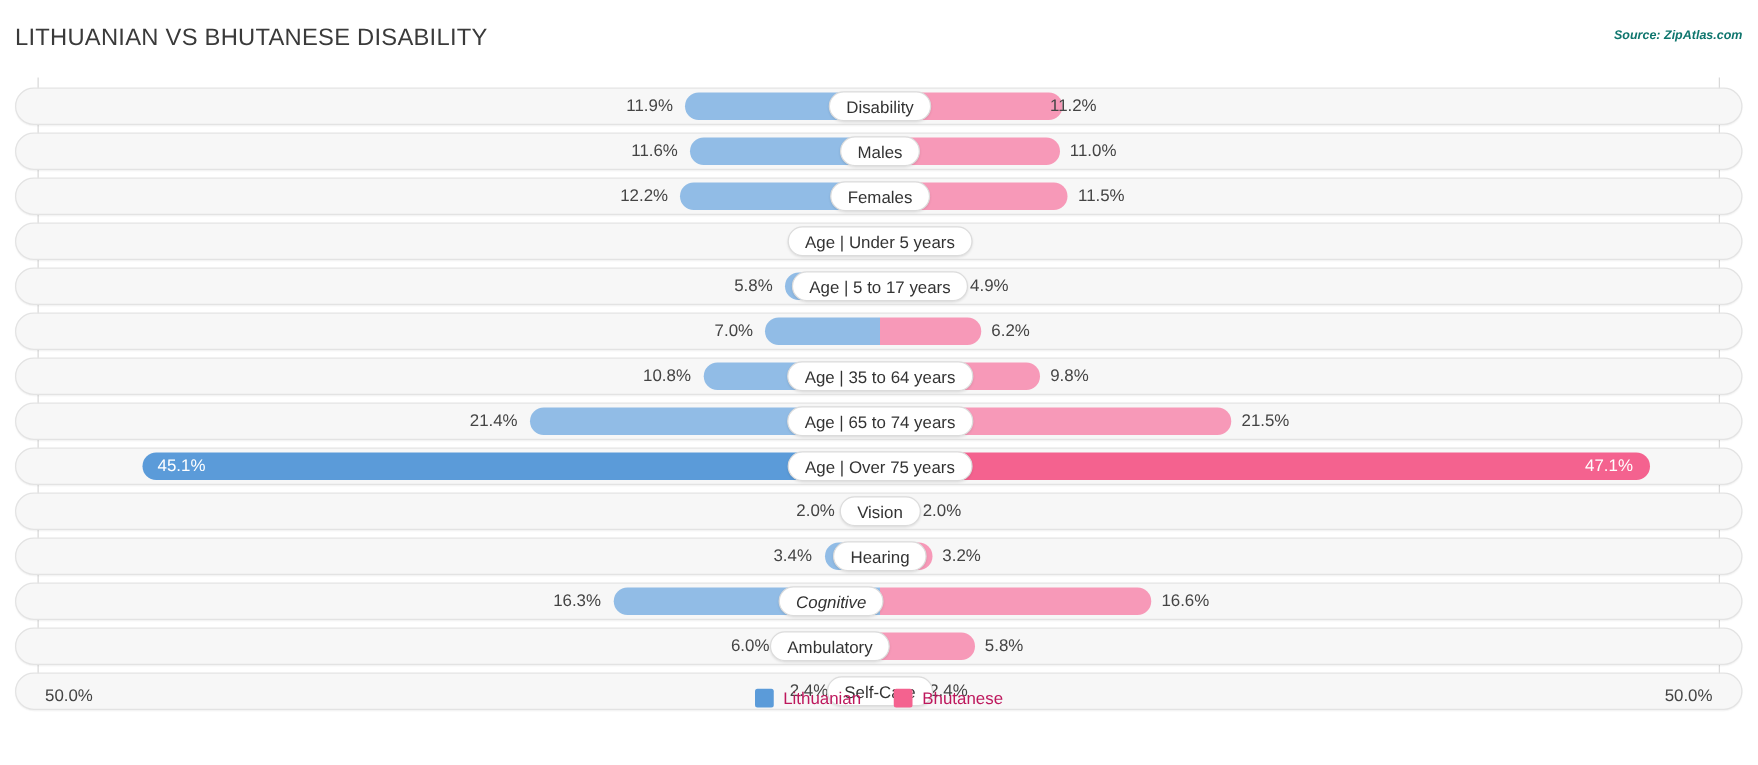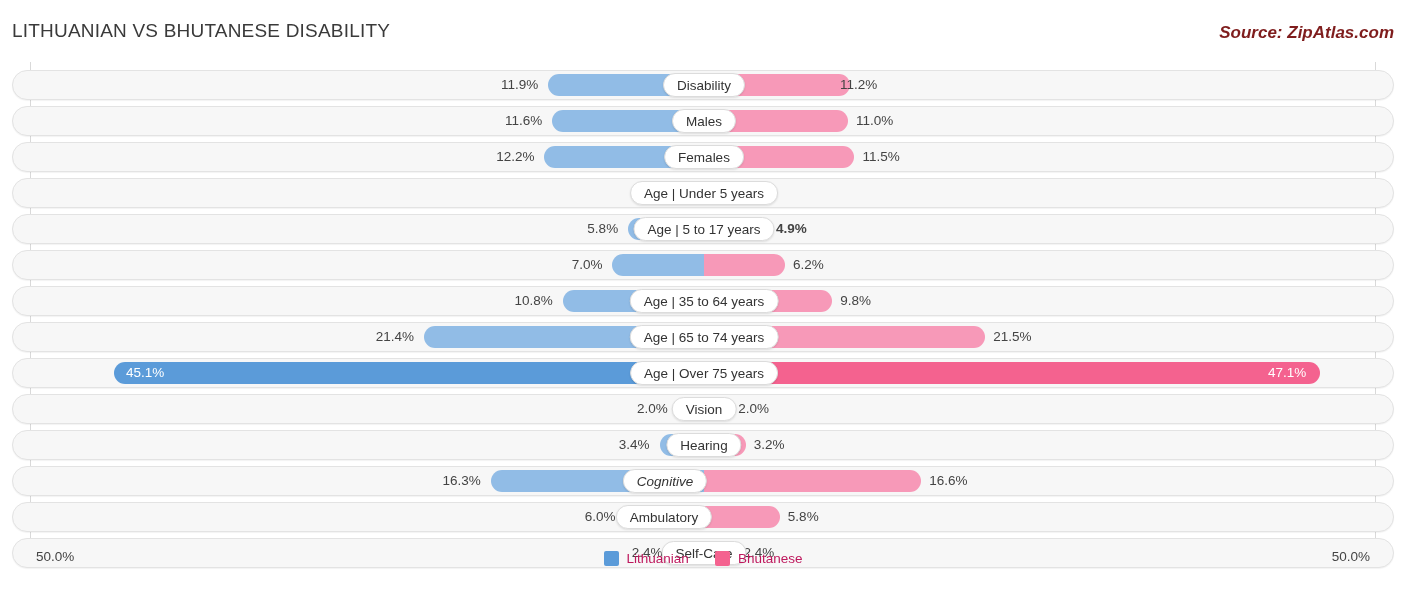--- a/index.html
+++ b/index.html
@@ -25,24 +25,24 @@
     position: absolute;
     left: 12px; top: 20px;
     font-size: 19px;
     letter-spacing: 0.2px;
     color: #3a3a3a;
     white-space: nowrap;
   }
   #source-label {
     position: absolute;
     right: 12px; top: 23px;
-    font-size: 17px;
+    font-size: 10px;
     font-style: italic;
     font-weight: bold;
-    color: #7f1d1d;
+    color: #0f766e;
     white-space: nowrap;
   }
 
   
   #plot {
     position: absolute;
     left: 0; top: 62px;
     width: 1406px; height: 512px;
   }
   .gridline {
@@ -204,21 +204,21 @@
           <div class="val val-left" style="right: 719.928px;">1.6%</div>
           <div class="val val-right" style="left: 714.696px;">1.2%</div>
           <div class="center-label" style="left: 691px;">Age | Under 5 years</div>
         </div>
       </div>
       <div class="row" style="top: 152px;">
         <div class="row-inner">
           <div class="bar bar-left" style="left: 615.136px; width: 75.864px;"></div>
           <div class="bar bar-right" style="left: 691px; width: 64.092px;"></div>
           <div class="val val-left" style="right: 774.864px;">5.8%</div>
-          <div class="val val-right" style="left: 763.092px; font-weight: bold;">4.9%</div>
+          <div class="val val-right" style="left: 763.092px;">4.9%</div>
           <div class="center-label" style="left: 691px;">Age | 5 to 17 years</div>
         </div>
       </div>
       <div class="row" style="top: 188px;">
         <div class="row-inner">
           <div class="bar bar-left" style="left: 599.44px; width: 91.56px;"></div>
           <div class="bar bar-right" style="left: 691px; width: 81.096px;"></div>
           <div class="val val-left" style="right: 790.56px;">7.0%</div>
           <div class="val val-right" style="left: 780.096px;">6.2%</div>
         </div>

